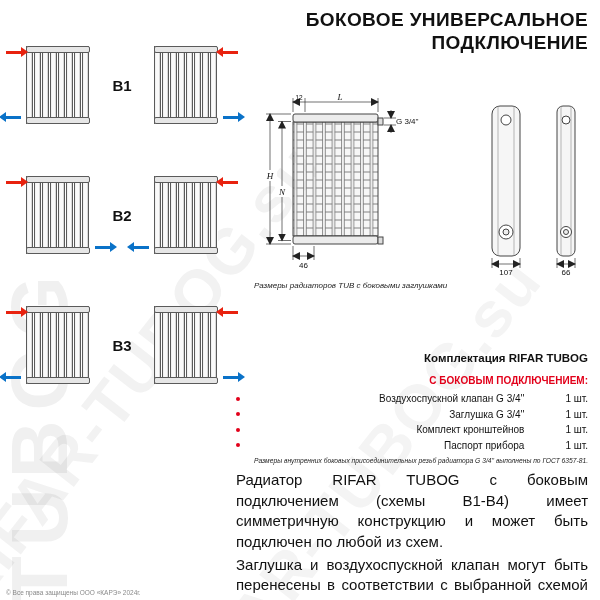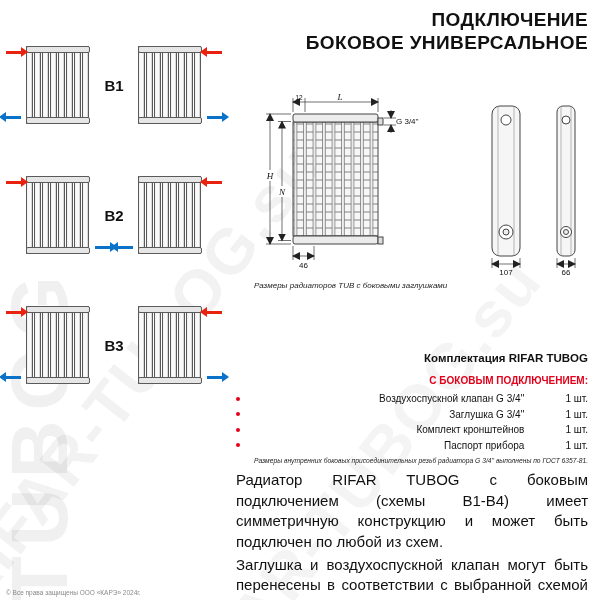--- a/index.html
+++ b/index.html
@@ -17,21 +17,21 @@
   .wm-diag2 { font-size:64px; letter-spacing:2px; transform:rotate(-52deg); transform-origin:left top; left:150px; top:690px; color:rgba(40,40,40,0.05); }
   
   .title {
     position:absolute; top:8px; right:12px; z-index:2; text-align:right;
     font-size:19px; font-weight:700; line-height:1.22; letter-spacing:0.4px;
   }
   
   .schemes { position:absolute; left:6px; top:40px; width:234px; z-index:2; }
   .scheme-row { display:flex; align-items:center; padding:0 20px; height:78px; margin-bottom:52px; }
   .scheme-row:first-child { margin-top:6px; }
-  .scheme-label { width:48px; text-align:center; font-weight:700; font-size:15px; }
+  .scheme-label { width:64px; text-align:center; font-weight:700; font-size:15px; }
   .rad-wrap { position:relative; width:64px; height:78px; }
   .rad {
     width:64px; height:78px; position:relative; box-sizing:border-box;
     background:
       repeating-linear-gradient(90deg,
         #5a5a5a 0px, #5a5a5a 1px,
         #f1f1f1 1px, #f1f1f1 2.2px,
         #fafafa 2.2px, #fafafa 4.8px,
         #d9d9d9 4.8px, #d9d9d9 6px,
         #5a5a5a 6px, #5a5a5a 7px,
@@ -82,22 +82,22 @@
 </head>
 <body>
 
 <div class="page">
 
   <div class="wm wm-left">TUBOG</div>
   <div class="wm wm-diag1">RIFAR-TUBOG.su</div>
   <div class="wm wm-diag2">RIFAR-TUBOG.su</div>
 
   <div class="title">
+    <div>БОКОВОЕ УНИВЕРСАЛЬНОЕ</div>
     <div>ПОДКЛЮЧЕНИЕ</div>
-    <div>БОКОВОЕ УНИВЕРСАЛЬНОЕ</div>
   </div>
 
   <div class="schemes">
 
     <div class="scheme-row">
       <div class="rad-wrap">
         <span class="arrow red dir-right pos-tl"></span>
         <span class="arrow blue dir-left pos-bl"></span>
         <div class="rad"></div>
       </div>

